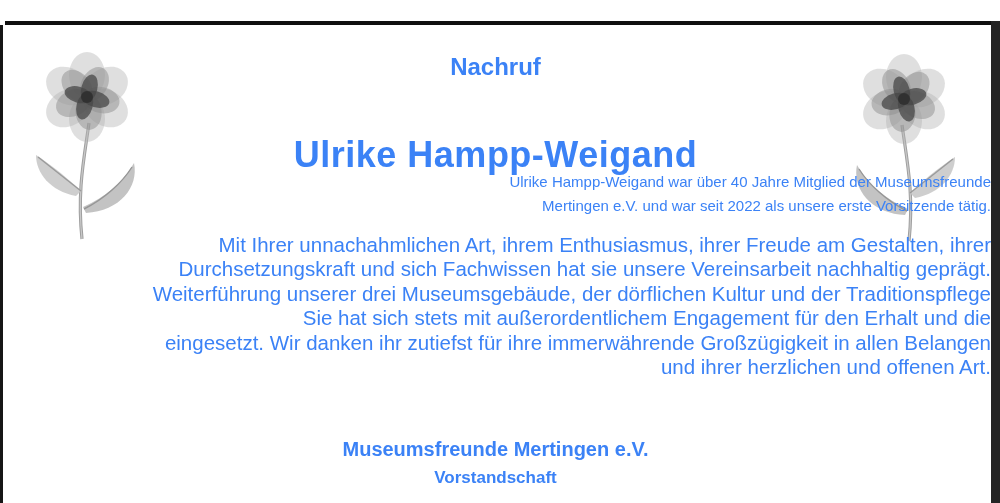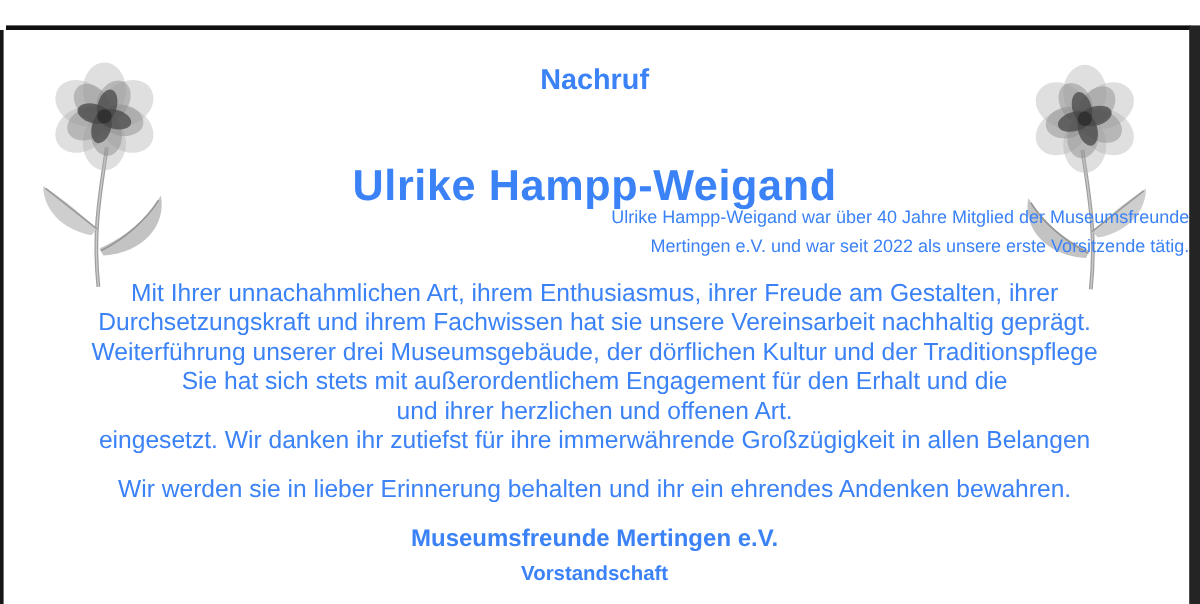--- a/index.html
+++ b/index.html
@@ -42,21 +42,21 @@
   .name {
     top: 113px;
     font-size: 36px;
     font-weight: bold;
     letter-spacing: 0.5px;
   }
   .role-block { position: absolute; top: 149px; left: 0; right: 9px; }
   .role-block .t-line { line-height: 24px; font-size: 15px; text-align: right; white-space: nowrap; }
 
   .tribute-block { position: absolute; top: 212px; left: 0; right: 9px; }
-  .tribute-block .t-line { line-height: 24.4px; font-size: 20.5px; text-align: center; white-space: nowrap; }
+  .tribute-block .t-line { line-height: 24.4px; font-size: 20.5px; text-align: right; white-space: nowrap; }
 
   .remembrance { top: 375px; font-size: 20.5px; }
 
   .sig-org   { top: 417px; font-size: 20px; font-weight: bold; }
   .sig-board { top: 447px; font-size: 17px; font-weight: bold; }
 
   .flower {
     position: absolute;
     width: 120px;
     height: 200px;
@@ -210,26 +210,25 @@
 
   <div class="line name">Ulrike Hampp-Weigand</div>
 
   <div class="role-block">
     <div class="t-line">Ulrike Hampp-Weigand war über 40 Jahre Mitglied der Museumsfreunde</div>
     <div class="t-line">Mertingen e.V. und war seit 2022 als unsere erste Vorsitzende tätig.</div>
   </div>
 
   <div class="tribute-block">
     <div class="t-line">Mit Ihrer unnachahmlichen Art, ihrem Enthusiasmus, ihrer Freude am Gestalten, ihrer</div>
-    <div class="t-line">Durchsetzungskraft und ihrem Fachwissen hat sie unsere Vereinsarbeit nachhaltig geprägt.</div>
+    <div class="t-line">Durchsetzungskraft und sich Fachwissen hat sie unsere Vereinsarbeit nachhaltig geprägt.</div>
     <div class="t-line">Weiterführung unserer drei Museumsgebäude, der dörflichen Kultur und der Traditionspflege</div>
     <div class="t-line">Sie hat sich stets mit außerordentlichem Engagement für den Erhalt und die</div>
+    <div class="t-line">eingesetzt. Wir danken ihr zutiefst für ihre immerwährende Großzügigkeit in allen Belangen</div>
     <div class="t-line">und ihrer herzlichen und offenen Art.</div>
-    <div class="t-line">eingesetzt. Wir danken ihr zutiefst für ihre immerwährende Großzügigkeit in allen Belangen</div>
-  </div>
-
-  <div class="line remembrance">Wir werden sie in lieber Erinnerung behalten und ihr ein ehrendes Andenken bewahren.</div>
+  </div>
+
 
   <div class="line sig-org">Museumsfreunde Mertingen e.V.</div>
 
   <div class="line sig-board">Vorstandschaft</div>
 
 </div>
 
 </body></html>

